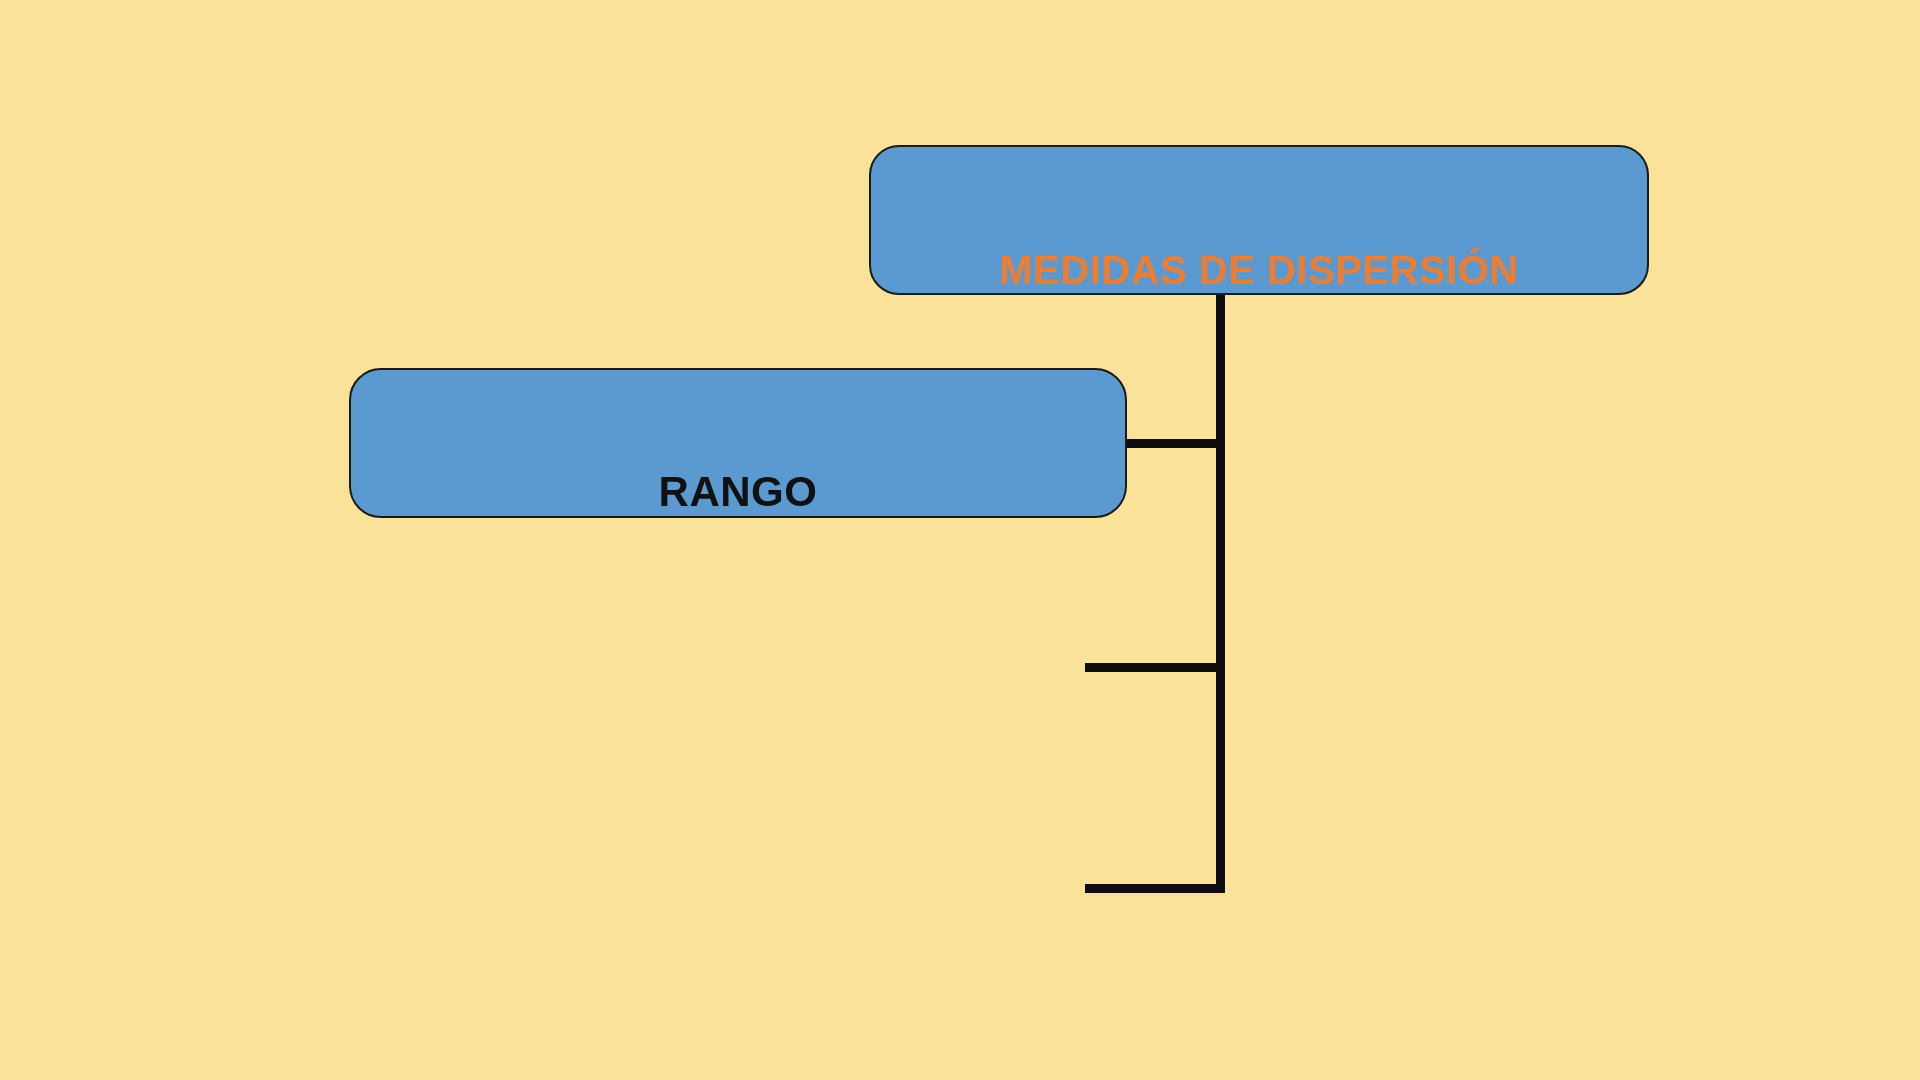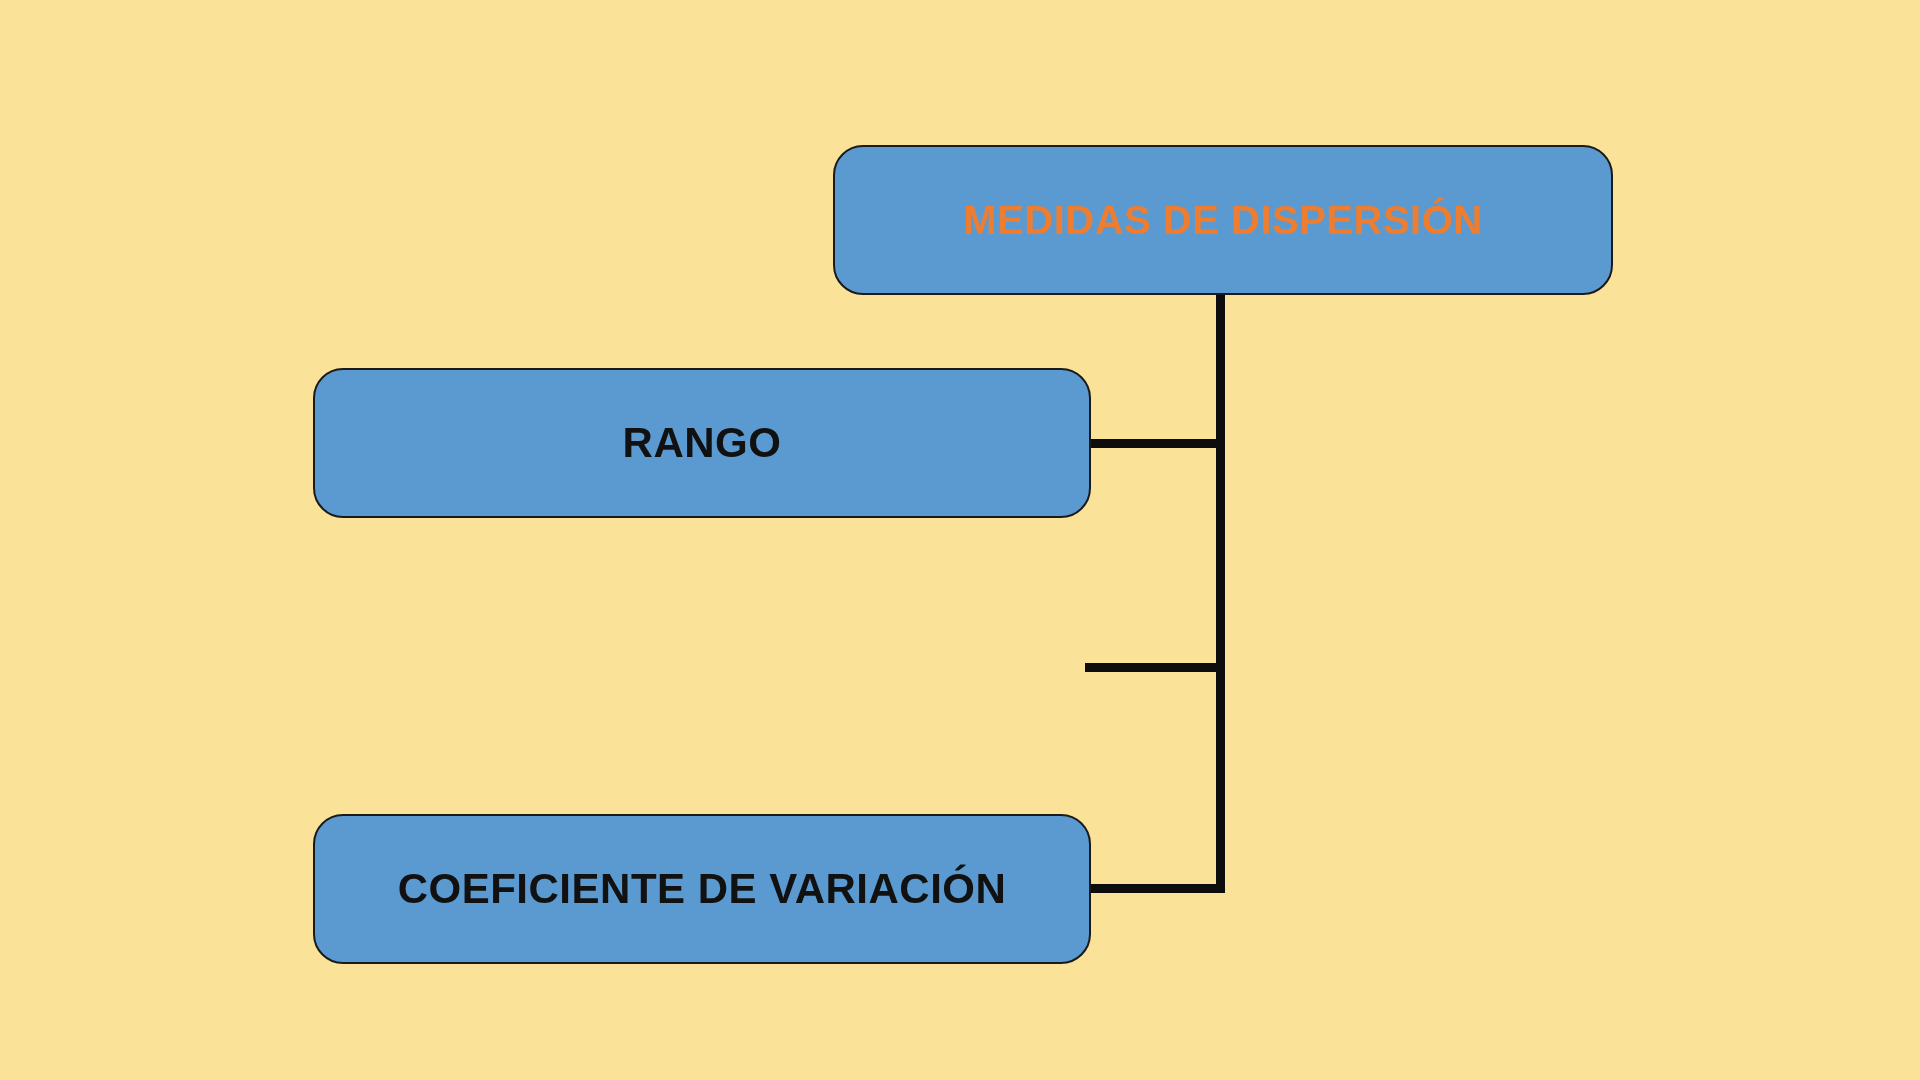--- a/index.html
+++ b/index.html
@@ -18,40 +18,42 @@
     height: 1080px;
     background: #FAE299;
   }
   .node {
     position: absolute;
     box-sizing: border-box;
     background: #5B9AD1;
     border: 2px solid #1A1A1A;
     border-radius: 30px;
     display: flex;
-    align-items: center;
+    align-items: flex-end;
     justify-content: center;
     text-align: center;
     font-weight: bold;
     letter-spacing: 0.5px;
+    margin-left: 36px;
   }
   .node-root {
     left: 833px;
     top: 145px;
     width: 780px;
     height: 150px;
     color: #ED7D31;
     font-size: 40px;
   }
   .node-child {
     left: 313px;
     width: 778px;
     height: 150px;
     color: #111111;
     font-size: 42px;
+    border-radius: 32px;
   }
   .node-child-1 { top: 368px; }
   .node-child-2 { top: 592px; }
   .node-child-3 { top: 814px; }
   .connector {
     position: absolute;
     background: #0D0D0D;
   }
   .trunk {
     left: 1216px;
@@ -81,17 +83,14 @@
 
   <div class="connector branch branch-1"></div>
   <div class="connector branch branch-2"></div>
   <div class="connector branch branch-3"></div>
 
   <div class="node node-child node-child-1">
     <span>RANGO</span>
   </div>
 
 
-  <div class="node node-child node-child-3">
-    <span>COEFICIENTE DE VARIACIÓN</span>
-  </div>
 
 </div>
 
 </body></html>

